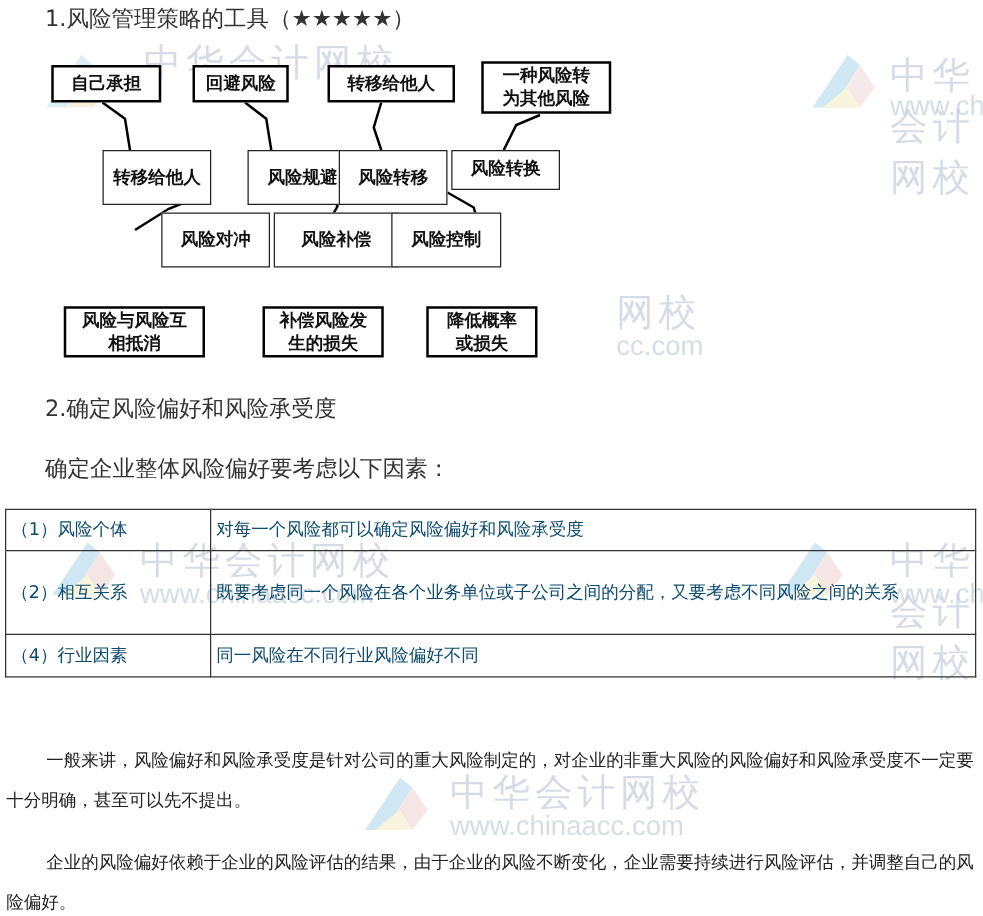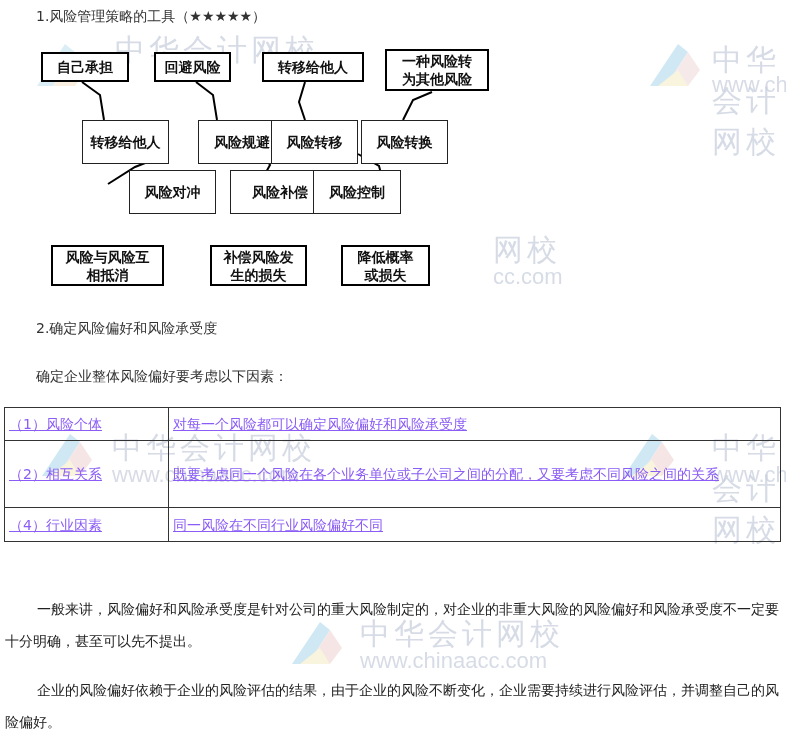--- a/index.html
+++ b/index.html
@@ -1,30 +1,30 @@
 <!DOCTYPE html>
 <html><head>
 <meta charset="utf-8">
 <style>
   html, body { margin:0; padding:0; background:#ffffff; }
   body { width:786px; height:733px; position:relative; overflow:hidden;
          font-family:"DejaVu Sans", "Liberation Sans", sans-serif; color:#222; }
   .abs { position:absolute; }
-  .text { font-size:14px; line-height:20px; color:#333; white-space:nowrap; }
+  .text { font-size:18px; line-height:20px; color:#333; white-space:nowrap; }
   .diagram { position:absolute; left:0; top:30px; width:786px; height:270px; }
   .box { position:absolute; background:#fff; border:2px solid #000; box-sizing:border-box;
          font-weight:bold; font-size:14px; color:#111; display:flex; align-items:center;
          justify-content:center; text-align:right; line-height:18px; }
   .box.thin { border:1.5px solid #222; }
   .wm { position:absolute; color:#c9d0de; opacity:0.75; pointer-events:none; z-index:0; }
   .wm-cn { font-size:30px; letter-spacing:4px; }
   .wm-url { font-size:22px; font-family:"Liberation Sans", sans-serif; }
   .logo { position:absolute; width:62px; height:48px; opacity:0.55; pointer-events:none; }
   table.factors { position:absolute; left:4px; top:407px; width:777px; border-collapse:collapse;
-                  font-size:14px; color:#8b5cf6; z-index:1;text-decoration:underline; }
+                  font-size:14px; color:#0c4a6e; z-index:1; }
   table.factors td { border:1px solid #333; padding:2px 4px; line-height:22px; vertical-align:middle; background:transparent; }
   table.factors td.k { width:155px; white-space:nowrap; }
   .para { position:absolute; left:5px; width:776px; font-size:14px; line-height:32px; color:#222; text-indent:32px; z-index:1; }
   svg.links { position:absolute; left:0; top:0; }
 </style>
 </head>
 <body>
 
 <div class="wm wm-cn" style="left:115px;top:30px;">中华会计网校</div>
 <svg class="logo" style="left:35px;top:40px;" viewBox="0 0 62 48">
@@ -86,24 +86,24 @@
   <div class="box" style="left:154px;top:22px;width:77px;height:30px;">回避风险</div>
   <div class="box" style="left:262px;top:22px;width:102px;height:30px;">转移给他人</div>
   <div class="box" style="left:385px;top:19px;width:104px;height:42px;flex-direction:column;">
     <span>一种风险转</span>
     <span>为其他风险</span>
   </div>
 
   <div class="box thin" style="left:82px;top:90px;width:87px;height:44px;">转移给他人</div>
   <div class="box thin" style="left:176px;top:90px;width:88px;height:44px;margin-left:22px;">风险规避</div>
   <div class="box thin" style="left:271px;top:90px;width:87px;height:44px;">风险转移</div>
-  <div class="box thin" style="left:361px;top:90px;width:87px;height:44px;">风险转换</div>
+  <div class="box thin" style="left:361px;top:90px;width:87px;height:32px;font-family:Liberation Serif, serif;">风险转换</div>
 
   <div class="box thin" style="left:129px;top:140px;width:87px;height:44px;">风险对冲</div>
-  <div class="box thin" style="left:230px;top:140px;width:100px;height:44px;">风险补偿</div>
+  <div class="box thin" style="left:219px;top:140px;width:100px;height:44px;">风险补偿</div>
   <div class="box" style="left:51px;top:215px;width:113px;height:41px;flex-direction:column;">
     <span>风险与风险互</span>
     <span>相抵消</span>
   </div>
 
   <div class="box thin" style="left:313px;top:140px;width:88px;height:44px;">风险控制</div>
   <div class="box" style="left:210px;top:215px;width:97px;height:41px;flex-direction:column;">
     <span>补偿风险发</span>
     <span>生的损失</span>
   </div>

